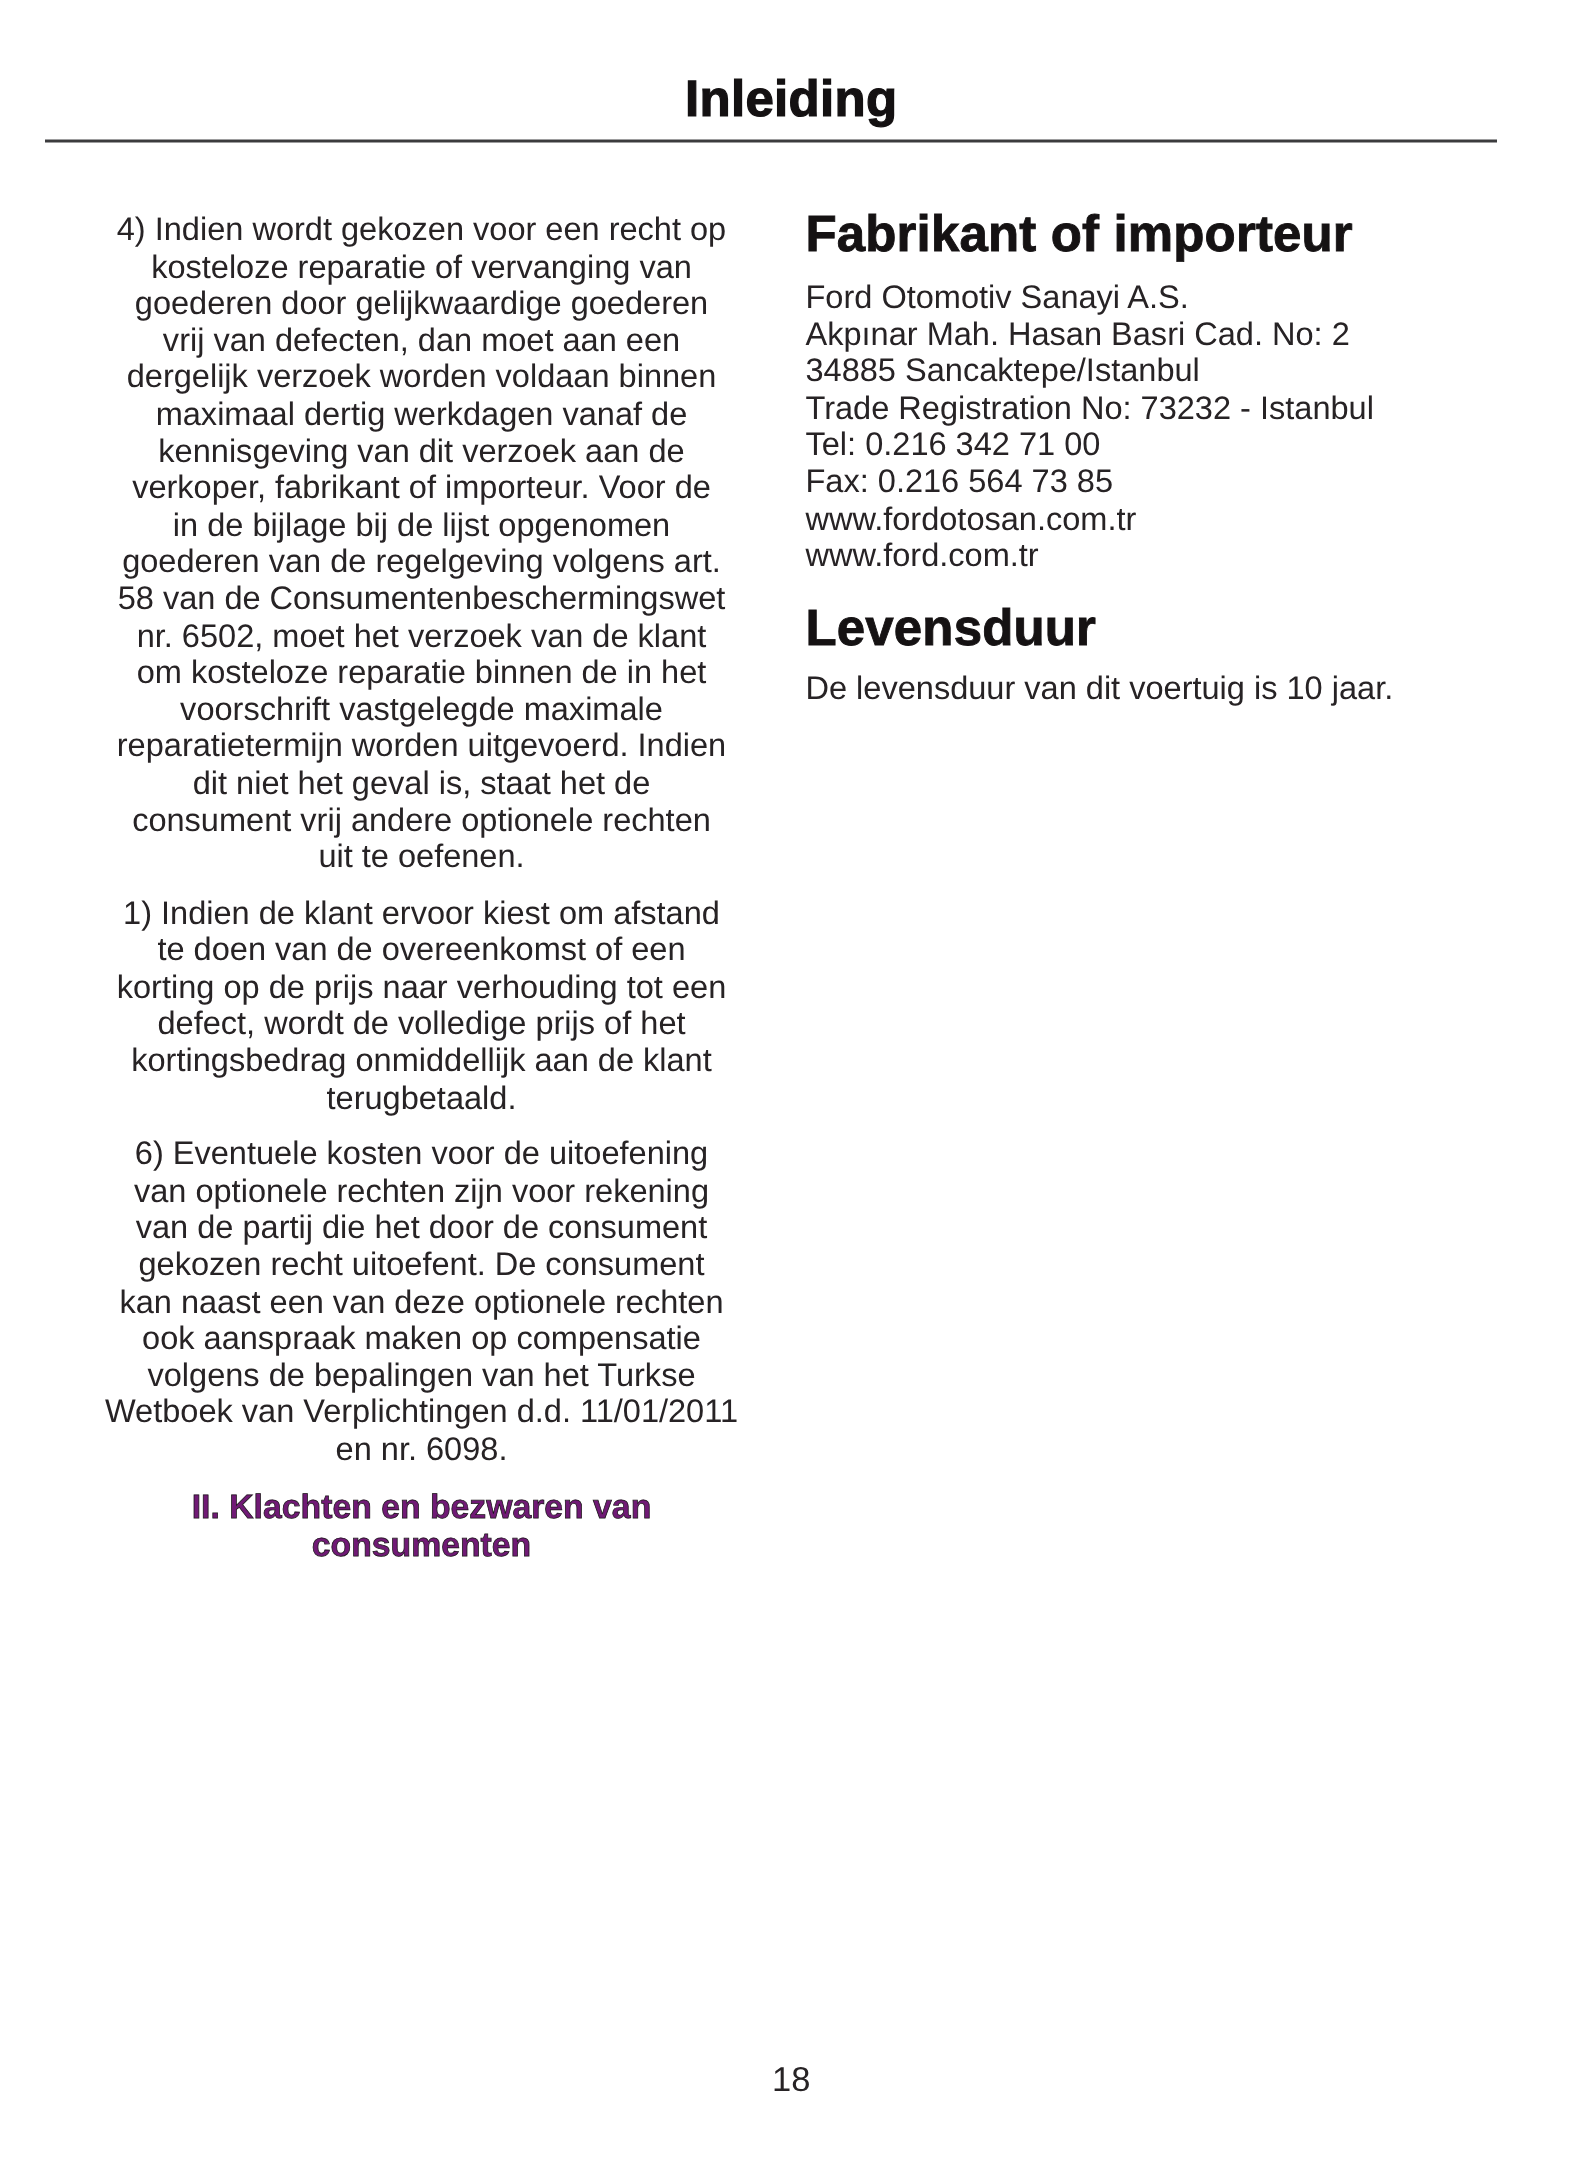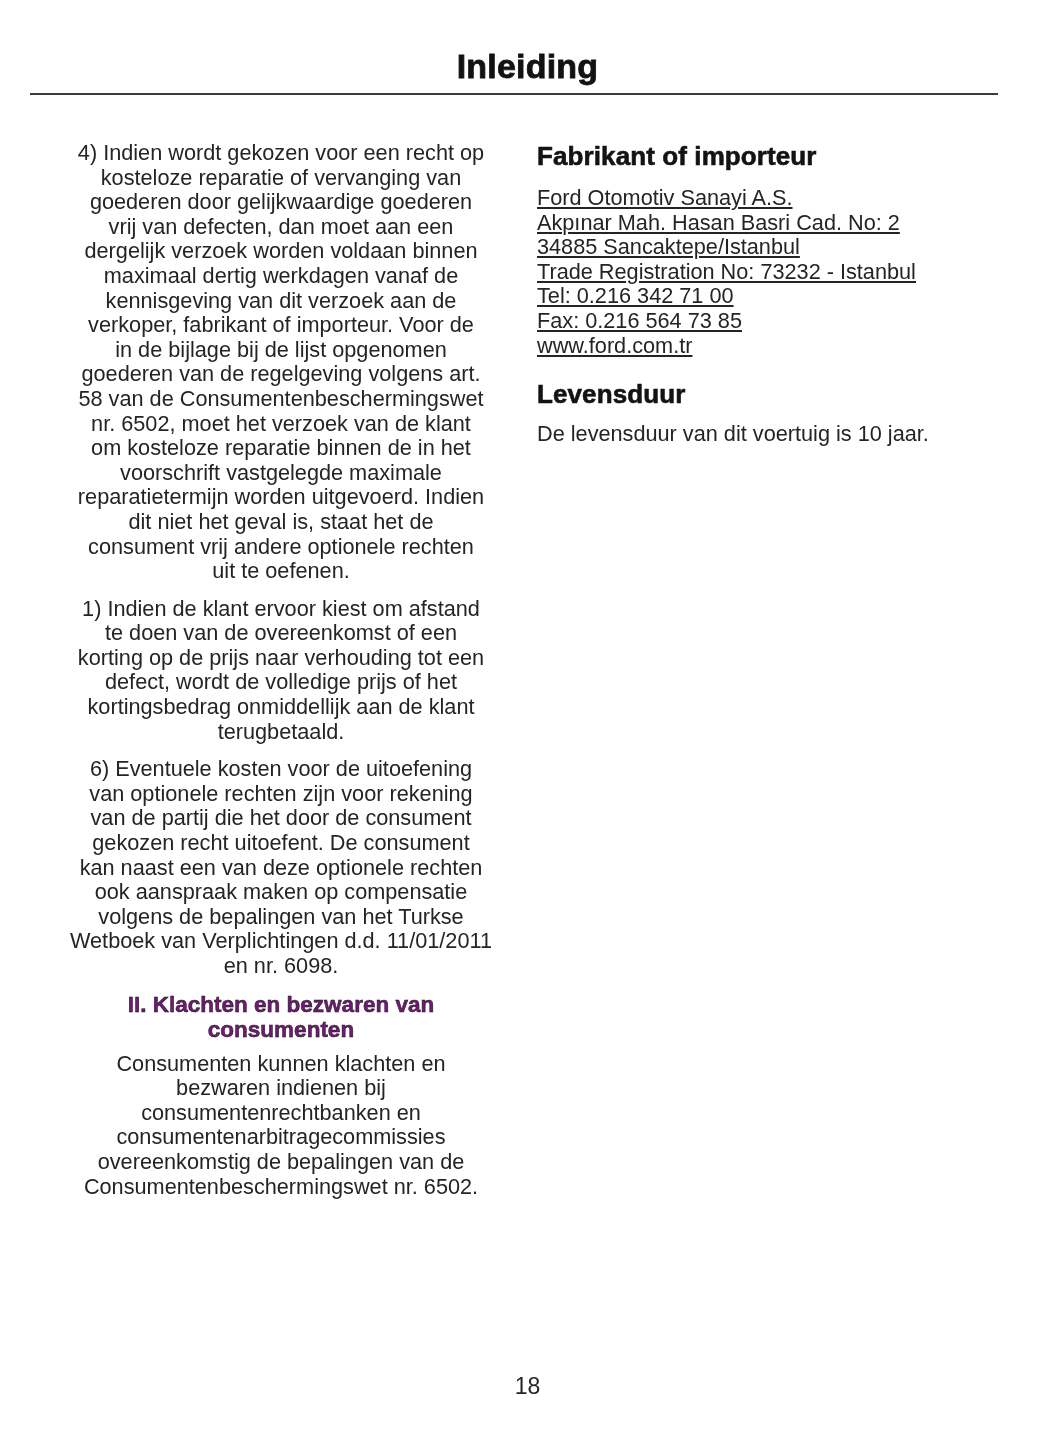--- a/index.html
+++ b/index.html
@@ -64,36 +64,35 @@
   .subheading {
     margin: 8px 0 10px 0;
     font-size: 22.5px;
     line-height: 25px;
     font-weight: 800;
     color: #701a75;
     -webkit-text-stroke: 0.5px #151213;
   }
   .section-heading {
     margin: 0 0 15px 0;
-    font-size: 26px;
+    font-size: 34px;
     line-height: 30px;
     font-weight: 800;
     color: #151213;
     letter-spacing: 0.1px;
     -webkit-text-stroke: 0.6px #151213;
   }
   .section-heading.spaced {
     margin-top: 21px;
     margin-bottom: 13px;
   }
   .addr-line {
     font-size: 21.7px;
     line-height: 24.6px;
     color: #272325;
-    text-decoration: underline;
   }
   .pagenum {
     position: absolute;
     top: 1372px;
     left: 0;
     width: 100%;
     text-align: center;
     font-size: 23px;
     line-height: 28px;
     color: #272325;
@@ -136,37 +135,32 @@
 van optionele rechten zijn voor rekening
 van de partij die het door de consument
 gekozen recht uitoefent. De consument
 kan naast een van deze optionele rechten
 ook aanspraak maken op compensatie
 volgens de bepalingen van het Turkse
 Wetboek van Verplichtingen d.d. 11/01/2011
 en nr. 6098.</p>
     <h3 class="subheading pre">II. Klachten en bezwaren van
 consumenten</h3>
-    <p class="body pre">Consumenten kunnen klachten en
-bezwaren indienen bij
-consumentenrechtbanken en
-consumentenarbitragecommissies
-overeenkomstig de bepalingen van de
-Consumentenbeschermingswet nr. 6502.</p>
   </div>
 
   <div class="col col-right">
     <h2 class="section-heading">Fabrikant of importeur</h2>
     <div>
       <div class="addr-line">Ford Otomotiv Sanayi A.S.</div>
       <div class="addr-line">Akpınar Mah. Hasan Basri Cad. No: 2</div>
       <div class="addr-line">34885 Sancaktepe/Istanbul</div>
       <div class="addr-line">Trade Registration No: 73232 - Istanbul</div>
       <div class="addr-line">Tel: 0.216 342 71 00</div>
       <div class="addr-line">Fax: 0.216 564 73 85</div>
+      <div class="addr-line">www.fordotosan.com.tr</div>
       <div class="addr-line">www.ford.com.tr</div>
     </div>
     <h2 class="section-heading spaced">Levensduur</h2>
     <p class="body">De levensduur van dit voertuig is 10 jaar.</p>
   </div>
 
   <div class="pagenum">18</div>
 
 </div>
 

